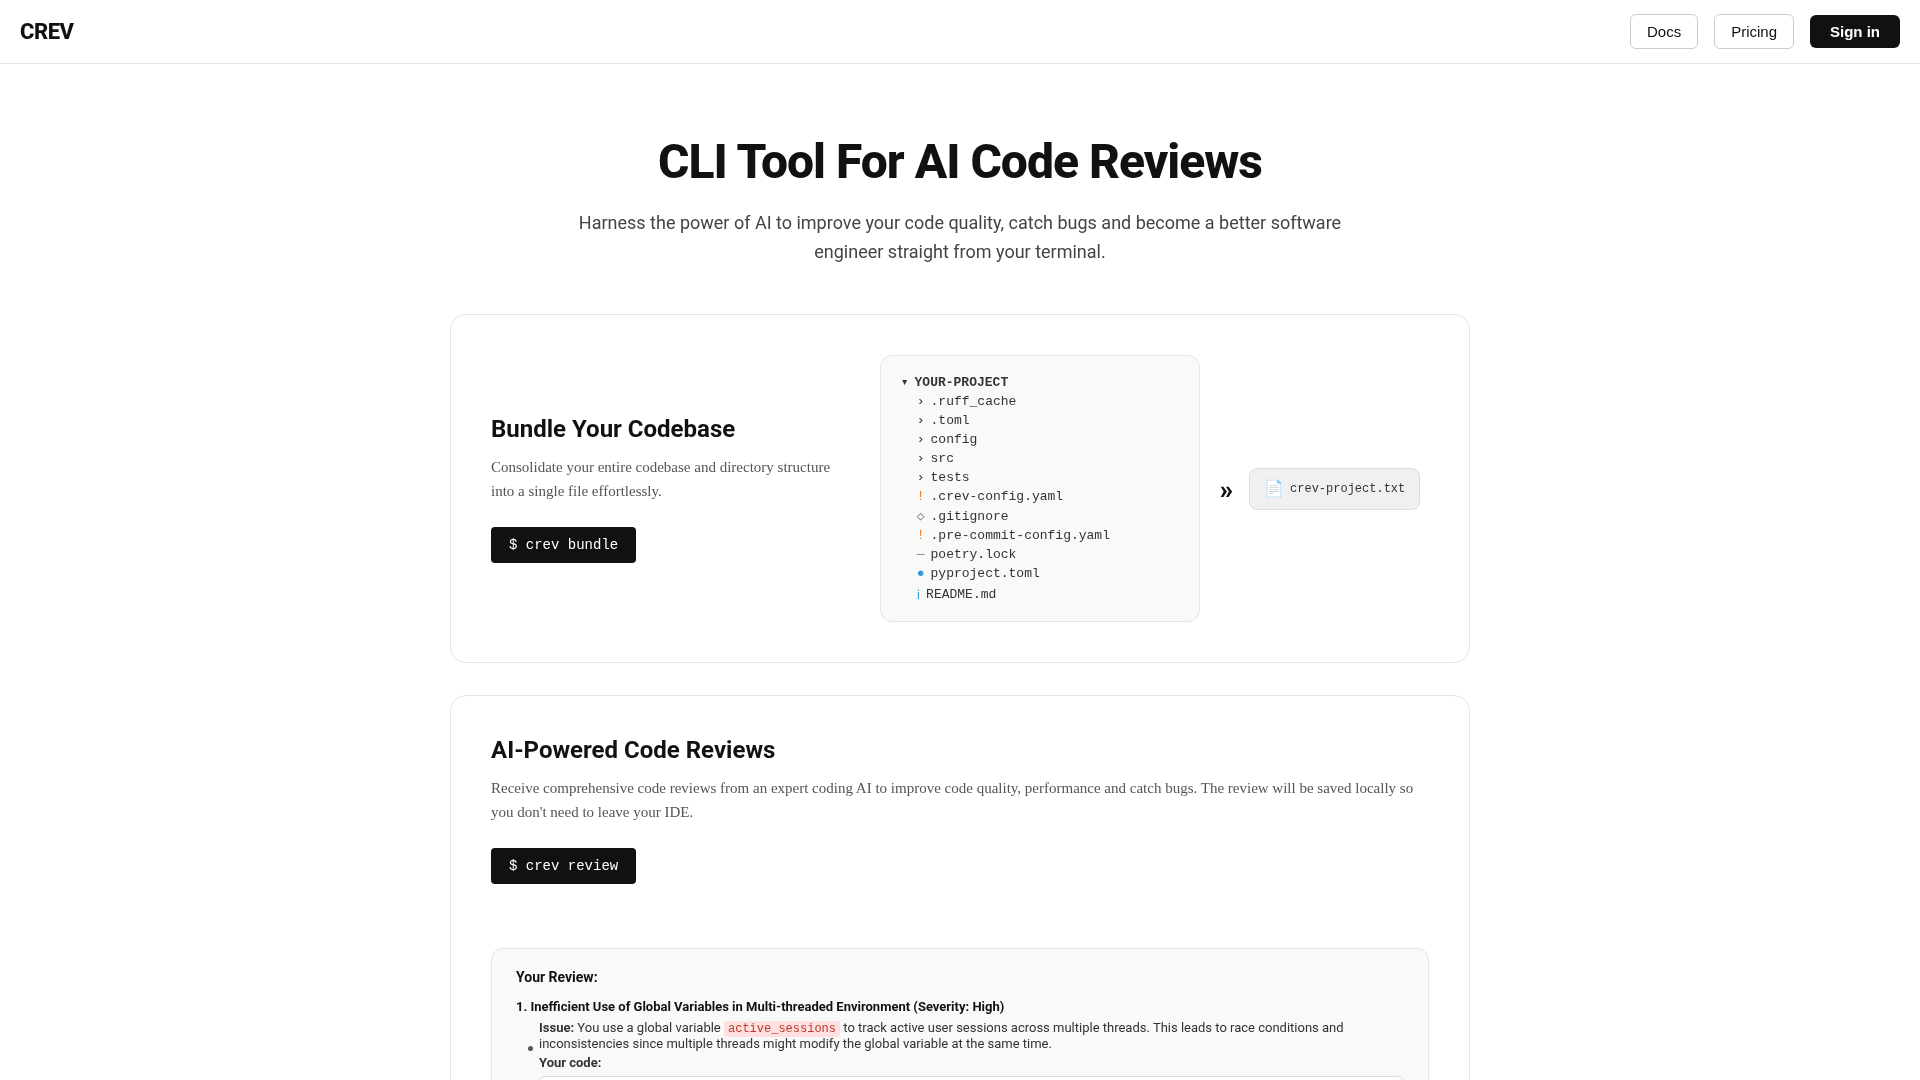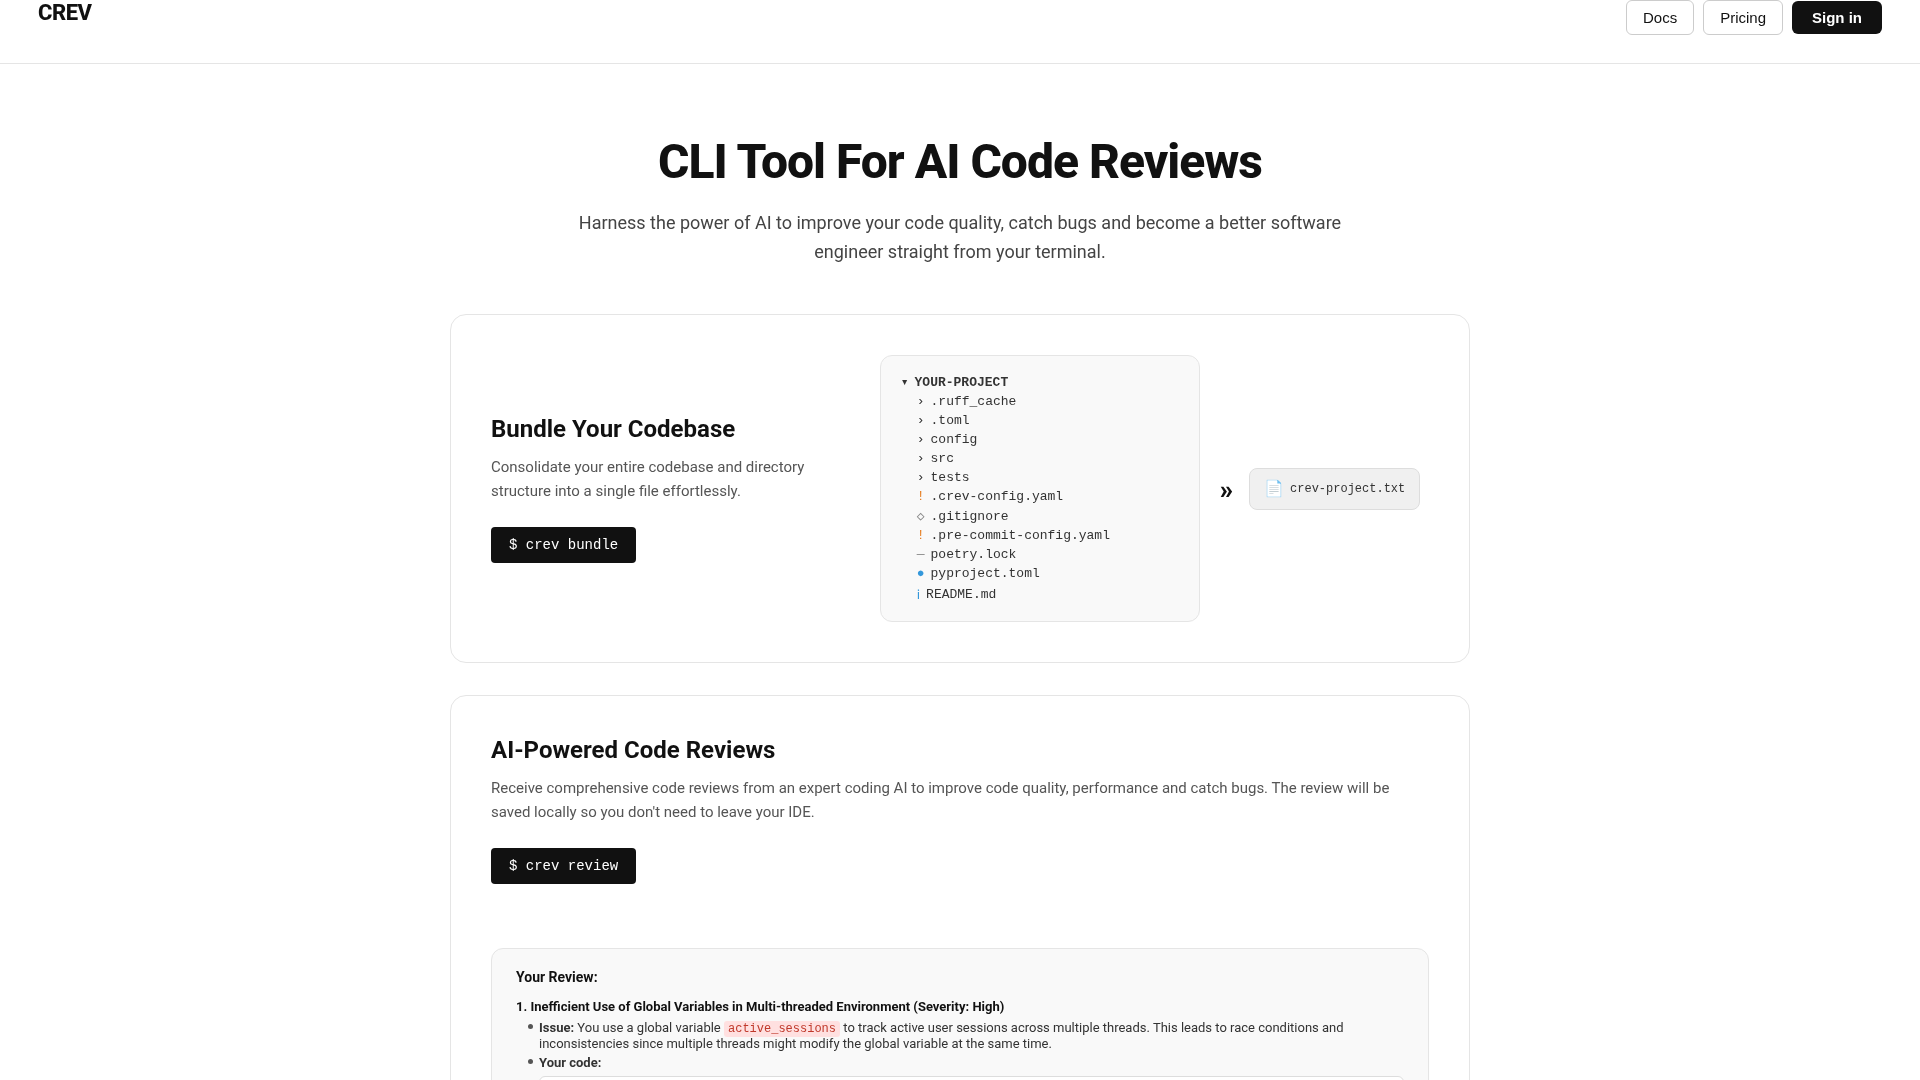--- a/index.html
+++ b/index.html
@@ -6,41 +6,41 @@
     body {
       font-family: -apple-system, BlinkMacSystemFont, 'Segoe UI', Roboto, Helvetica, Arial, sans-serif;
       background: #ffffff;
       color: #111111;
       font-size: 16px;
     }
 
     
     .navbar {
       display: flex;
-      align-items: flex-start;
+      align-items: center;
       justify-content: space-between;
-      padding: 0 38px;
+      padding: 0 20px;
       height: 64px;
       border-bottom: 1px solid #e5e5e5;
       position: sticky;
       top: 0;
       background: #fff;
       z-index: 100;
     }
     .navbar-logo {
       font-size: 22px;
       font-weight: 800;
       letter-spacing: -0.5px;
       color: #111;
       text-decoration: none;
     }
     .navbar-right {
       display: flex;
       align-items: center;
-      gap: 9px;
+      gap: 16px;
     }
     .nav-link {
       padding: 8px 16px;
       font-size: 15px;
       color: #111;
       background: none;
       border: 1px solid #ccc;
       border-radius: 6px;
       cursor: pointer;
       text-decoration: none;
@@ -102,20 +102,21 @@
     .card-left h2 {
       font-size: 24px;
       font-weight: 700;
       margin-bottom: 12px;
     }
     .card-left p {
       font-size: 15px;
       color: #555;
       line-height: 1.6;
       margin-bottom: 24px;
+      font-family: Liberation Serif, serif;
     }
     .cmd-button {
       display: inline-block;
       background: #111;
       color: #fff;
       font-family: 'Courier New', Courier, monospace;
       font-size: 14px;
       padding: 10px 18px;
       border-radius: 4px;
       border: none;
@@ -186,21 +187,21 @@
       margin-bottom: 12px;
     }
     .review-item-header {
       font-weight: 700;
       color: #111;
       margin-bottom: 6px;
       font-size: 13px;
     }
     .review-bullet {
       display: flex;
-      align-items: flex-start;
+      align-items: flex-end;
       gap: 6px;
       margin: 4px 0;
       font-size: 13px;
       color: #333;
       padding-left: 12px;
     }
     .review-bullet .dot { flex-shrink: 0; margin-top: 4px; width: 5px; height: 5px; background: #555; border-radius: 50%; display: inline-block; }
     .code-inline {
       background: #ffe0e0;
       color: #c0392b;

